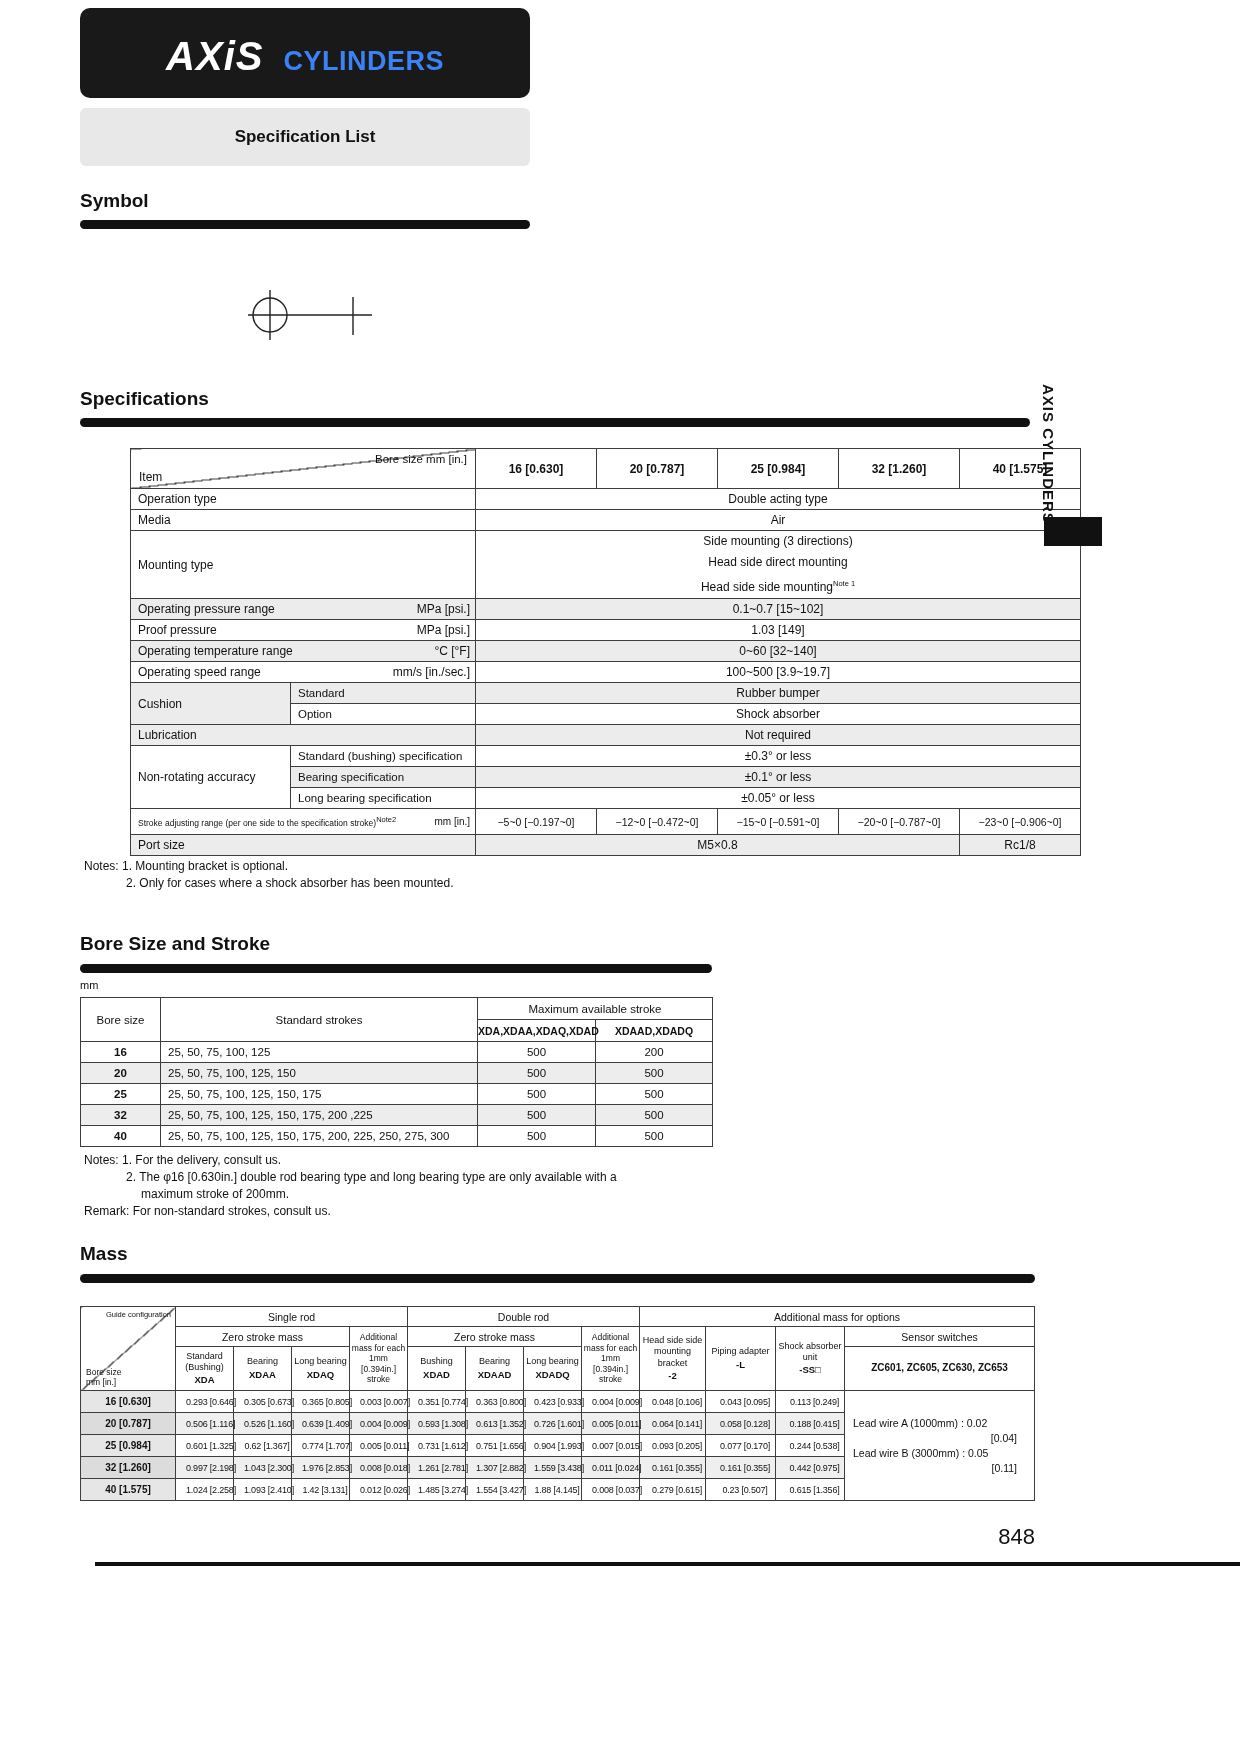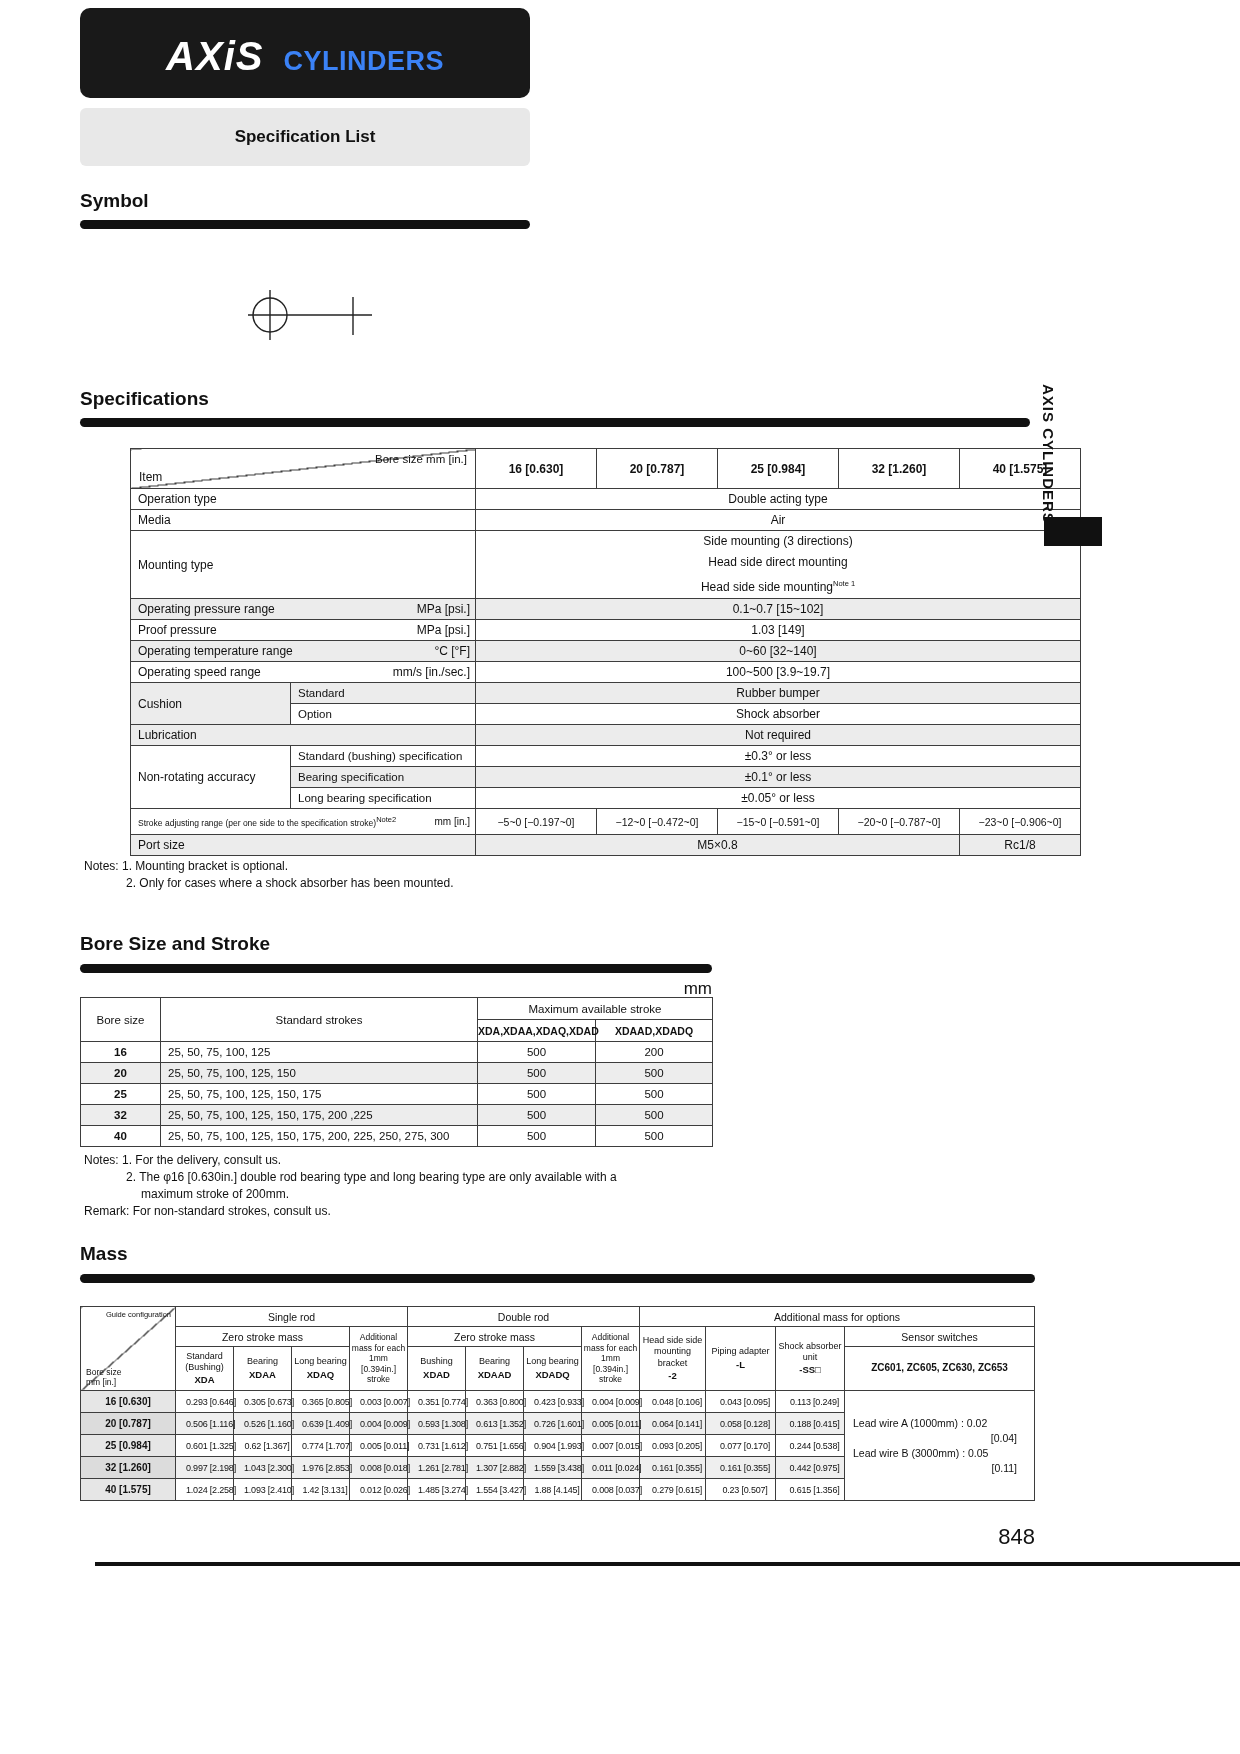--- a/index.html
+++ b/index.html
@@ -15,21 +15,21 @@
   .subtitle-box { position:absolute; left:80px; top:108px; width:450px; height:58px; background:#e8e8e8;
                   border-radius:6px; display:flex; align-items:center; justify-content:center; }
   .subtitle-box span { font-weight:bold; font-size:17px; }
 
   
   .sec-title { position:absolute; left:80px; font-size:19px; font-weight:bold; }
   .t-symbol { top:190px; } .t-spec { top:388px; } .t-bore { top:933px; } .t-mass { top:1243px; }
   .bar { position:absolute; left:80px; height:9px; background:#111; border-radius:4.5px; }
   .bar-symbol { top:220px; width:450px; } .bar-spec { top:418px; width:950px; }
   .bar-bore { top:964px; width:632px; } .bar-mass { top:1274px; width:955px; }
-  .unit-label { position:absolute; font-size:17px; text-align:right; }
+  .unit-label { position:absolute; font-size:11px; }
   .u-bore { left:80px; top:979px; width:632px; } .u-mass { left:80px; top:1288px; width:955px; }
 
   .symbol-svg { position:absolute; left:246px; top:288px; }
 
   
   .side-vertical { position:absolute; left:1040px; top:384px; writing-mode:vertical-rl;
                    font-weight:bold; font-size:15px; letter-spacing:1px; }
   .side-tab { position:absolute; left:1044px; top:517px; width:58px; height:29px; background:#111; }
 
   

